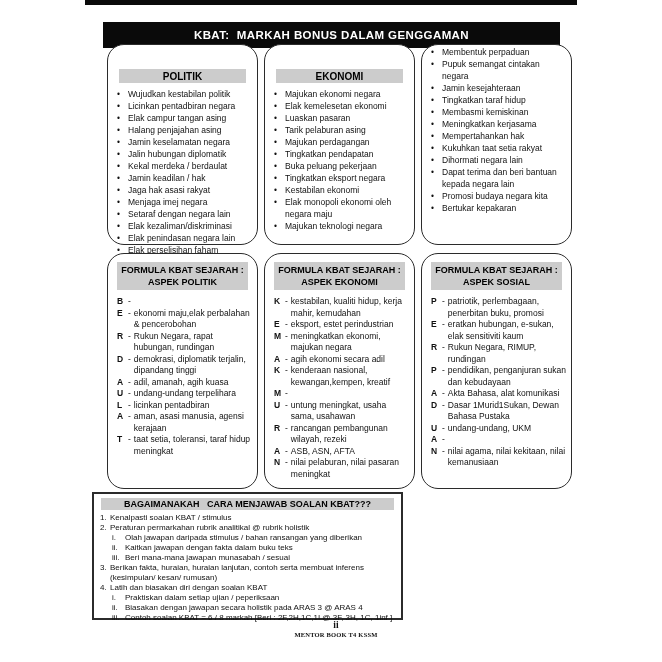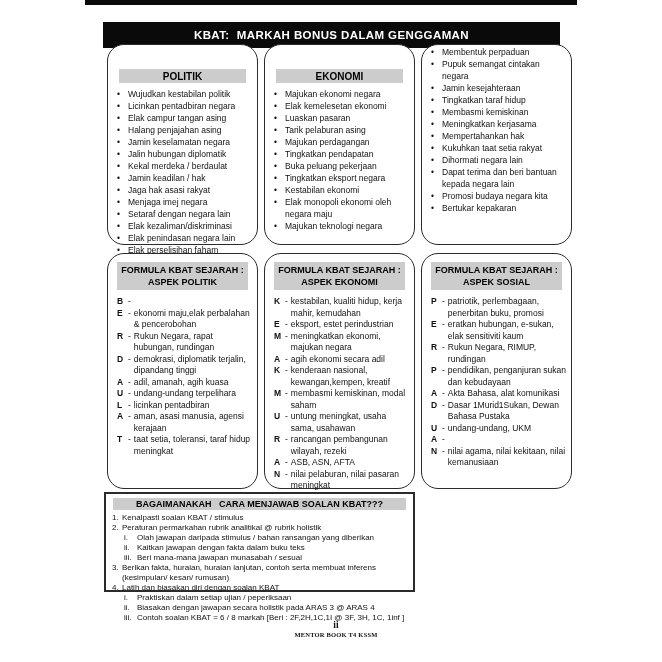--- a/index.html
+++ b/index.html
@@ -44,21 +44,21 @@
   .bullet{width:11px;flex-shrink:0;text-align:left;}
   .btxt{flex:1;}
 
   .formula-list{padding:1px 4px 0 9px;font-size:8.5px;line-height:11.5px;}
   .f-item{display:flex;}
   .f-letter{font-weight:bold;width:11px;flex-shrink:0;}
   .f-dash{margin-right:3px;}
   .f-text{flex:1;}
 
   
-  #howto-box{left:104px;top:492px;width:311px;height:100px;border-width:2px;}
+  #howto-box{left:92px;top:492px;width:311px;height:128px;border-width:2px;}
   .howto-bar{margin:4px 7px 3px 7px;font-size:9px;padding:1px 0;white-space:pre;}
   .howto-list{padding:0 5px 0 6px;font-size:8px;line-height:10px;}
   .h-item{display:flex;}
   .h-num{width:10px;flex-shrink:0;}
   .h-text{flex:1;}
   .h-sub{display:flex;padding-left:12px;}
   .h-snum{width:13px;flex-shrink:0;}
   .h-stext{flex:1;}
 
   
@@ -324,21 +324,20 @@
           <span class="f-text">agih ekonomi secara adil</span>
         </div>
         <div class="f-item">
           <span class="f-letter">K</span>
           <span class="f-dash">-</span>
           <span class="f-text">kenderaan nasional, kewangan,kempen, kreatif</span>
         </div>
         <div class="f-item">
           <span class="f-letter">M</span>
           <span class="f-dash">-</span>
-          <span class="f-text">membasmi kemiskinan, modal saham</span>
         </div>
         <div class="f-item">
           <span class="f-letter">U</span>
           <span class="f-dash">-</span>
           <span class="f-text">untung meningkat, usaha sama, usahawan</span>
         </div>
         <div class="f-item">
           <span class="f-letter">R</span>
           <span class="f-dash">-</span>
           <span class="f-text">rancangan pembangunan wilayah, rezeki</span>

